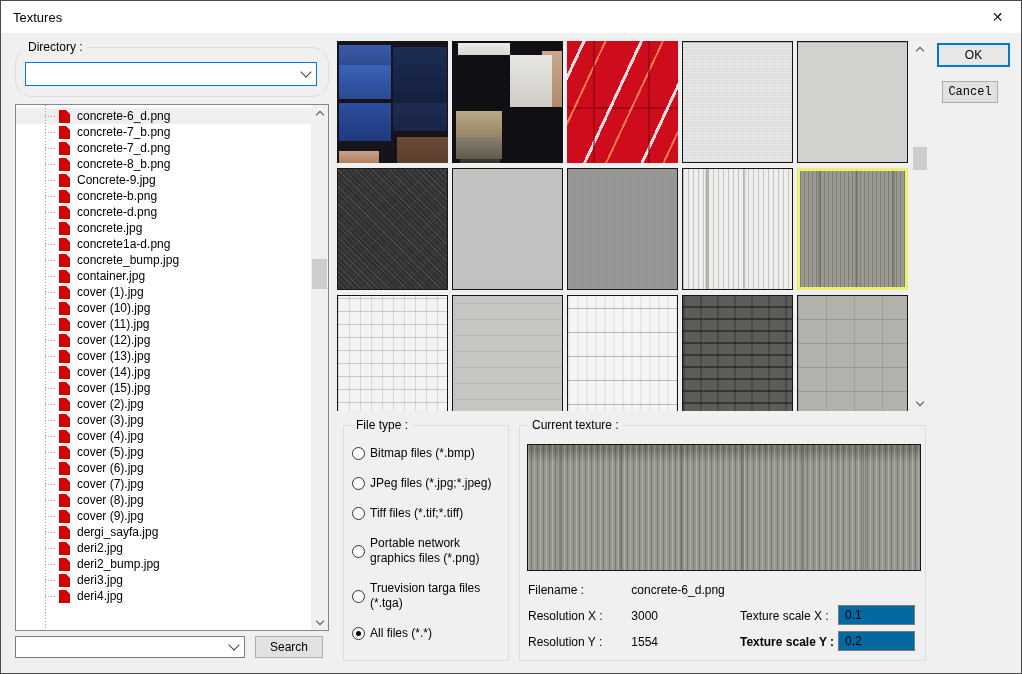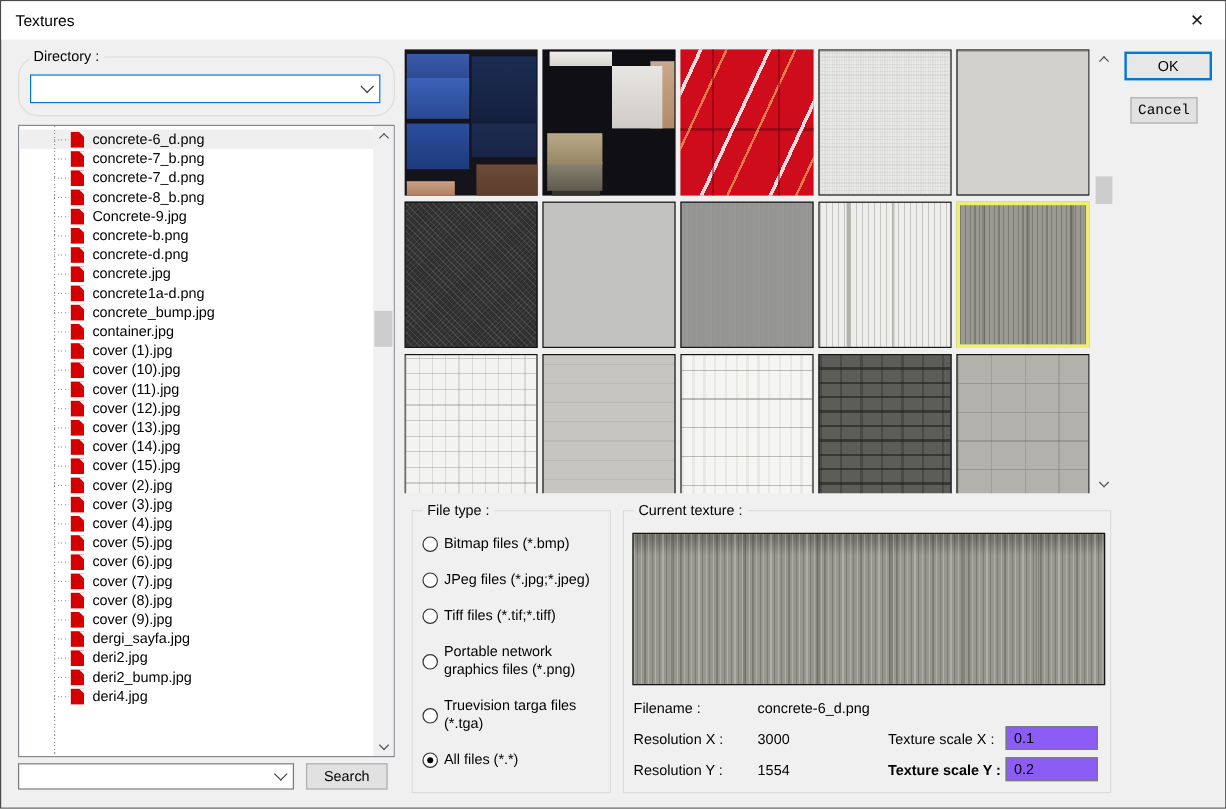--- a/index.html
+++ b/index.html
@@ -138,21 +138,21 @@
       background-color:#98978f; background-image:
       repeating-linear-gradient(90deg, rgba(255,255,255,.22) 0 1px, transparent 1px 3px, rgba(55,55,45,.28) 3px 4px, transparent 4px 6px),
       repeating-linear-gradient(90deg, transparent 0 30px, rgba(70,68,58,.25) 30px 33px, transparent 33px 61px),
       linear-gradient(180deg, rgba(75,73,63,.45) 0 4px, transparent 18px); }
   .info-row { position:absolute; left:8px; white-space:nowrap; }
   .info-label { display:inline-block; width:100px; }
   .row-filename { top:157px; }
   .row-resx { top:183px; }
   .row-resy { top:209px; }
   .scale-label { position:absolute; left:220px; }
-  .scale-input { position:absolute; left:318px; width:77px; height:20px; background:#8b5cf6; border:1px solid #7a7a7a; font:inherit; padding-left:6px; }
+  .scale-input { position:absolute; left:318px; width:77px; height:20px; background:#0369a1; border:1px solid #7a7a7a; font:inherit; padding-left:6px; }
   .scale-x-label { top:183px; } .scale-y-label { top:209px;font-weight:bold; }
   .scale-x-input { top:179px; } .scale-y-input { top:205px; }
 </style>
 </head>
 <body>
 
 <div class="dialog">
 
   <div class="titlebar">
     <span class="title">Textures</span>
@@ -307,20 +307,25 @@
         </div>
         <div class="tree-row">
           <span class="connector"></span>
           <span class="file-icon"></span>
           <span class="file-label">deri2.jpg</span>
         </div>
         <div class="tree-row">
           <span class="connector"></span>
           <span class="file-icon"></span>
           <span class="file-label">deri2_bump.jpg</span>
+        </div>
+        <div class="tree-row">
+          <span class="connector"></span>
+          <span class="file-icon"></span>
+          <span class="file-label">deri3.jpg</span>
         </div>
         <div class="tree-row">
           <span class="connector"></span>
           <span class="file-icon"></span>
           <span class="file-label">deri4.jpg</span>
         </div>
       </div>
     <div class="vscroll tree-scroll">
       <div class="sb-arrow up">
           <i></i>

